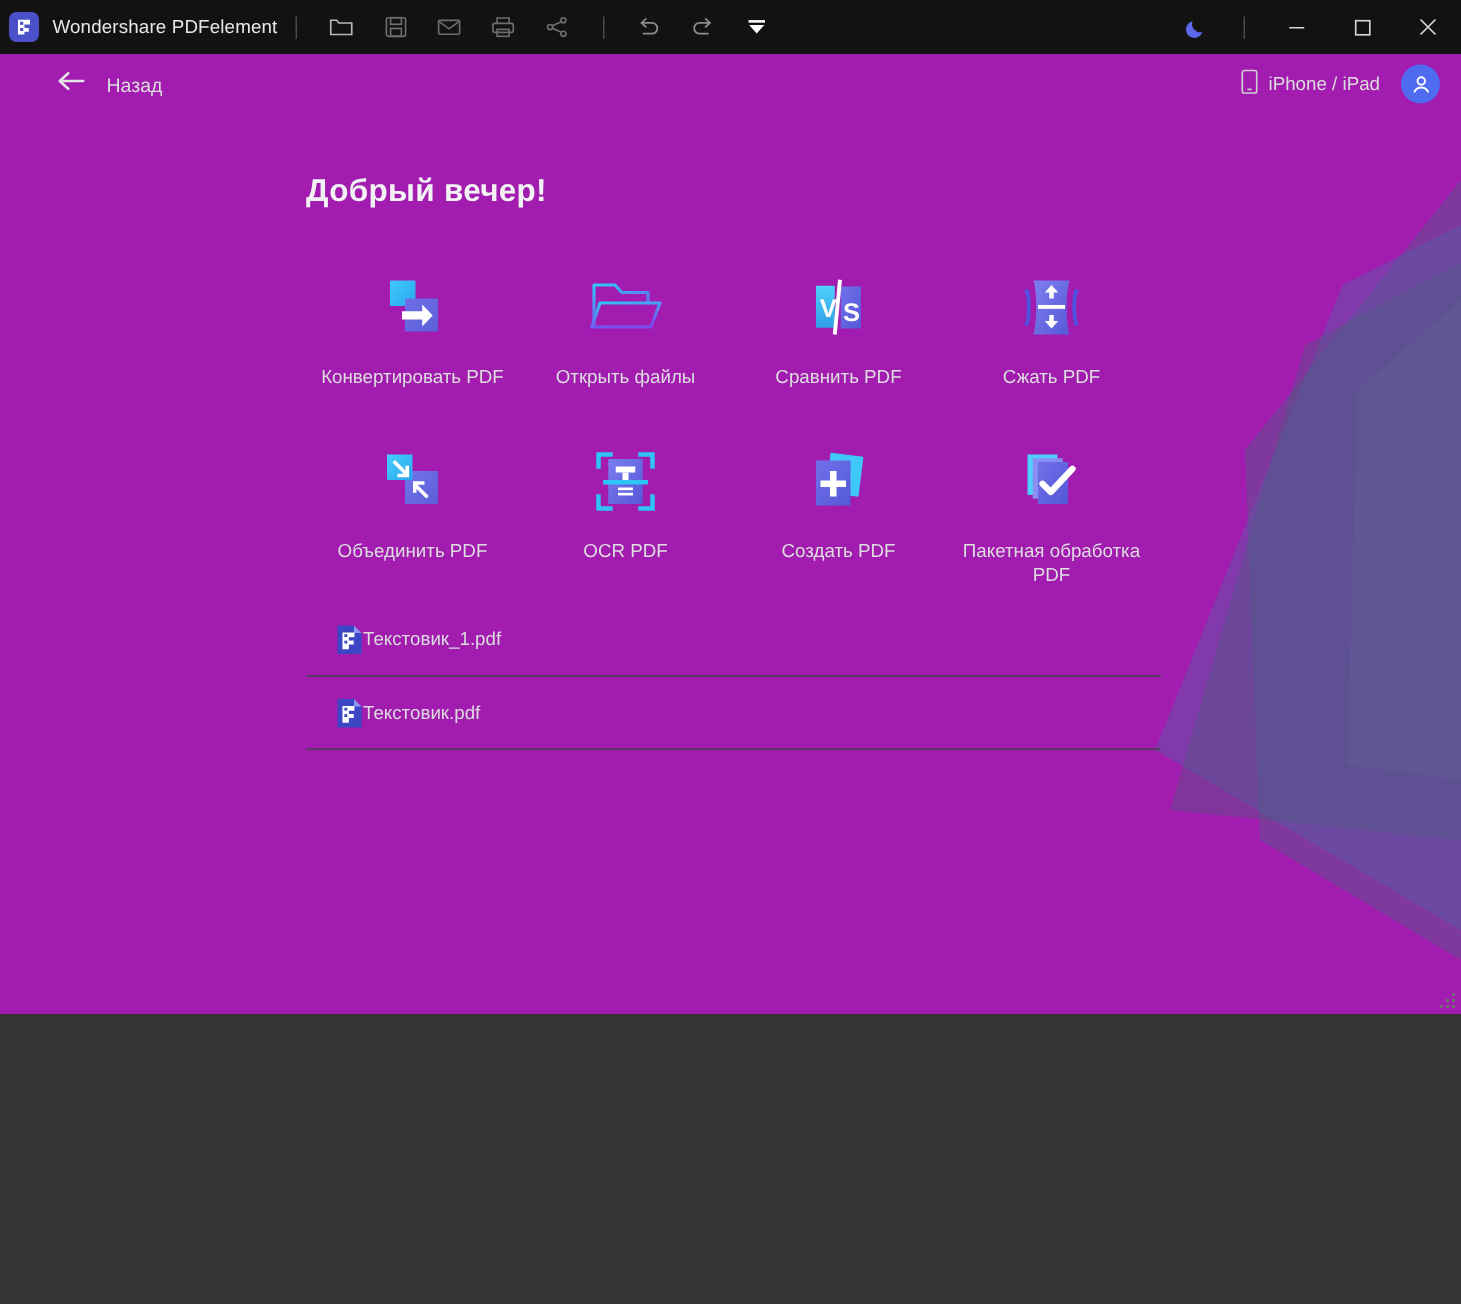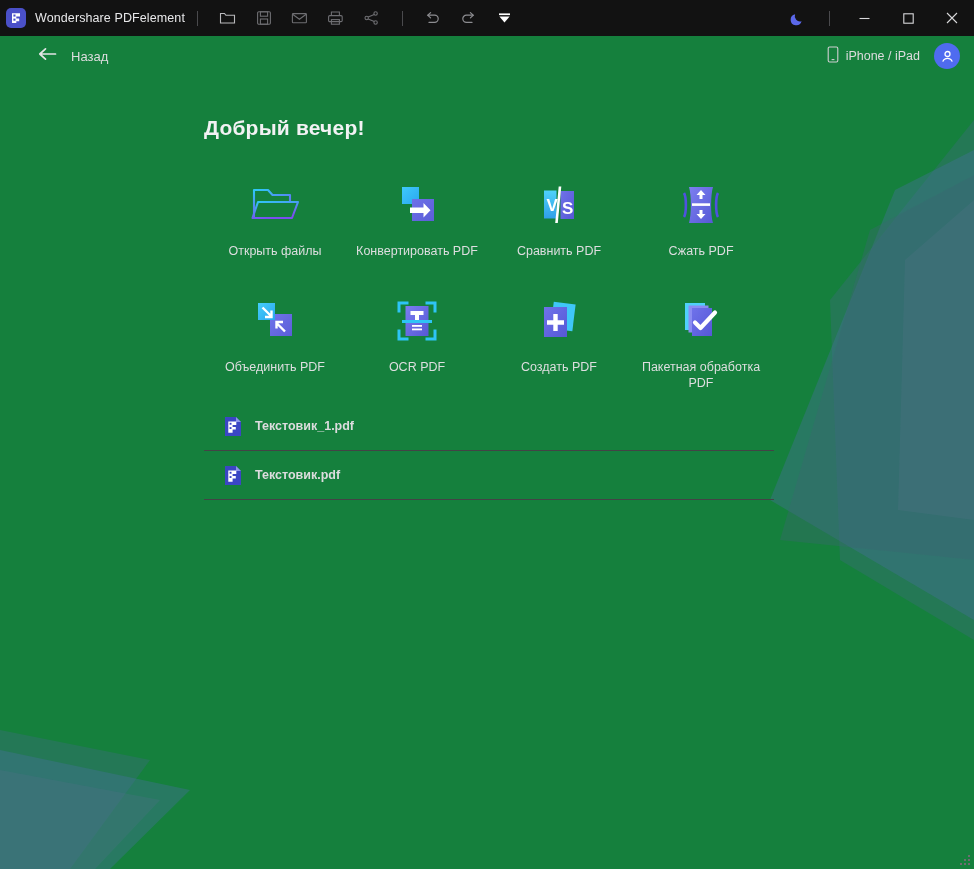--- a/index.html
+++ b/index.html
@@ -4,22 +4,22 @@
 <style>
   * { box-sizing: border-box; margin: 0; padding: 0; }
   html, body {
     width: 974px; height: 869px;
     background: #343436;
     font-family: "Liberation Sans", sans-serif;
     overflow: hidden;
   }
   .app {
     position: relative;
-    width: 974px; height: 869px;
-    background: #15803d;
+    width: 974px; height: 676px;
+    background: #a21caf;
     overflow: hidden;
   }
 
   
   .deco { position: absolute; inset: 0; pointer-events: none; z-index: 0; }
 
   
   .titlebar {
     position: relative; z-index: 3;
     height: 36px; width: 100%;
@@ -129,25 +129,23 @@
   .clear-all {
     display: flex; align-items: center; gap: 9px;
     cursor: pointer;
   }
   .clear-label { color: #e2e2e4; font-size: 12.5px; }
 
   .recent-list { width: 570px; margin-top: 11px; }
   .recent-item {
     height: 49px;
     display: flex; align-items: center;
-    gap: 13px;
     padding-left: 20px;
     border-bottom: 1px solid #434346;
     cursor: pointer;
-    font-weight: bold;
   }
   .file-name { color: #dcdcde; font-size: 12.5px; }
   .file-ico { flex: none; display: flex; }
 
   .resize-grip {
     position: absolute; right: 3px; bottom: 3px;
     z-index: 4;
   }
 </style>
 </head>
@@ -294,53 +292,53 @@
   </div>
 
   <div class="content">
 
     <div class="greeting">Добрый вечер!</div>
 
     <div class="tiles">
 
       <div class="tile">
         <div class="tile-icon">
+          <svg width="46" height="46" viewBox="0 0 46 46">
+            <defs>
+              <linearGradient id="gConvA" x1="0" y1="0" x2="1" y2="1">
+                <stop offset="0" stop-color="#3fc9fb"></stop>
+                  <stop offset="1" stop-color="#2aa8ee"></stop>
+              </linearGradient>
+              <linearGradient id="gConvB" x1="0" y1="0" x2="1" y2="1">
+                <stop offset="0" stop-color="#6e6fe8"></stop>
+                  <stop offset="1" stop-color="#5b5fd8"></stop>
+              </linearGradient>
+            </defs>
+            <rect x="8" y="5" width="17" height="17" fill="url(#gConvA)"></rect>
+            <rect x="18" y="17" width="22" height="22" fill="url(#gConvB)"></rect>
+            <path d="M16 25.5h13.5v-4.5l7 7.3-7 7.3v-4.6H16z" fill="#ffffff"></path>
+          </svg>
+        </div>
+        <div class="tile-label">Конвертировать PDF</div>
+      </div>
+
+      <div class="tile">
+        <div class="tile-icon">
           <svg width="50" height="44" viewBox="0 0 50 44" fill="none" stroke-width="2.1" stroke-linejoin="round">
             <defs>
               <linearGradient id="gFolder" x1="0" y1="0" x2="0.4" y2="1">
                 <stop offset="0" stop-color="#2ec8f5"></stop>
                 <stop offset="1" stop-color="#7a4df0"></stop>
               </linearGradient>
             </defs>
             <path d="M4 35V7h14l4.5 5H40v8" stroke="url(#gFolder)"></path>
             <path d="M2.5 35l5.5-16h40l-6 16z" stroke="url(#gFolder)"></path>
           </svg>
         </div>
         <div class="tile-label">Открыть файлы</div>
-      </div>
-
-      <div class="tile">
-        <div class="tile-icon">
-          <svg width="46" height="46" viewBox="0 0 46 46">
-            <defs>
-              <linearGradient id="gConvA" x1="0" y1="0" x2="1" y2="1">
-                <stop offset="0" stop-color="#3fc9fb"></stop>
-                  <stop offset="1" stop-color="#2aa8ee"></stop>
-              </linearGradient>
-              <linearGradient id="gConvB" x1="0" y1="0" x2="1" y2="1">
-                <stop offset="0" stop-color="#6e6fe8"></stop>
-                  <stop offset="1" stop-color="#5b5fd8"></stop>
-              </linearGradient>
-            </defs>
-            <rect x="8" y="5" width="17" height="17" fill="url(#gConvA)"></rect>
-            <rect x="18" y="17" width="22" height="22" fill="url(#gConvB)"></rect>
-            <path d="M16 25.5h13.5v-4.5l7 7.3-7 7.3v-4.6H16z" fill="#ffffff"></path>
-          </svg>
-        </div>
-        <div class="tile-label">Конвертировать PDF</div>
       </div>
 
       <div class="tile">
         <div class="tile-icon">
           <svg width="44" height="44" viewBox="0 0 44 44">
             <defs>
               <linearGradient id="gCmpA" x1="0" y1="0" x2="0" y2="1">
                 <stop offset="0" stop-color="#4fd2fb"></stop>
                   <stop offset="1" stop-color="#2f9fe8"></stop>
               </linearGradient>

